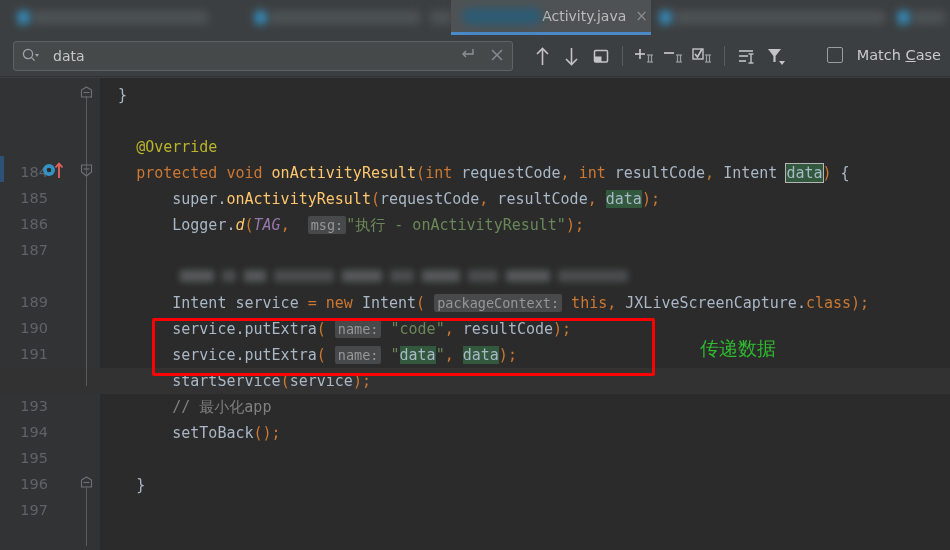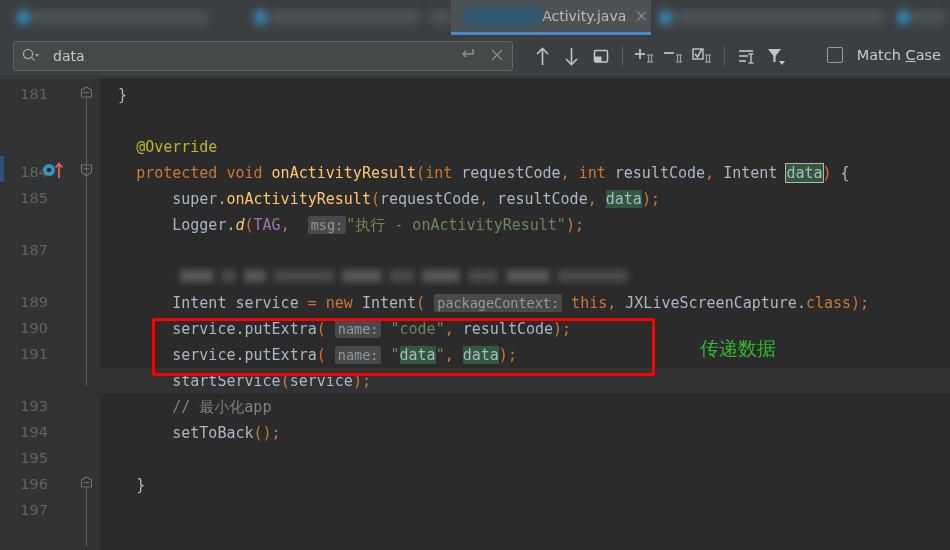--- a/index.html
+++ b/index.html
@@ -53,21 +53,21 @@
   .code{position:absolute;left:100px;top:0;width:850px;height:472px;}
   .line{position:absolute;left:0;width:850px;height:26px;white-space:pre;
         font-family:"DejaVu Sans Mono", monospace;font-size:15px;line-height:26px;color:#a9b7c6;}
   .line-hl{position:absolute;left:0;width:950px;height:26px;background:#323232;}
 
   .kw{color:#cc7832;}
   .fn{color:#ffc66d;}
   .ann{color:#bbb529;}
   .str{color:#6a8759;}
   .cmt{color:#808080;}
-  .fld{color:#9876aa;}
+  .fld{color:#9876aa;font-style:italic;}
   .plain{color:#a9b7c6;}
   .sem{color:#cc7832;}
   .hint{background:#47494a;color:#959799;border-radius:2px;padding:1px 3px;font-size:13.5px;}
   .hl{background:#32593d;color:#a9b7c6;}
   .hl-cur{background:#32593d;color:#a9b7c6;outline:1px solid #b5b5b5;}
   .redblock{position:absolute;height:12px;border-radius:1px;}
 
   .redbox{position:absolute;border:3px solid #ff0000;box-sizing:border-box;border-radius:2px;}
   .note{position:absolute;color:#2fba2f;font-family:"DejaVu Sans", sans-serif;font-size:19px;}
   .gutter-marker{position:absolute;}
@@ -205,28 +205,28 @@
     </div>
 
     <div class="matchcase">
       <span class="cb"></span>
       <span class="mc-label"><span>Match </span><span class="u">C</span><span>ase</span></span>
     </div>
   </div>
 
   <div class="editor">
     <div class="gutter">
-        <div class="gutter-line" style="top: 4px;">
-          <span class="lnum">181</span>
-        </div>
         <div class="gutter-line" style="top: 82px;">
           <span class="lnum">184</span>
         </div>
         <div class="gutter-line" style="top: 108px;">
           <span class="lnum">185</span>
+        </div>
+        <div class="gutter-line" style="top: 134px;">
+          <span class="lnum">186</span>
         </div>
         <div class="gutter-line" style="top: 160px;">
           <span class="lnum">187</span>
         </div>
         <div class="gutter-line" style="top: 212px;">
           <span class="lnum">189</span>
         </div>
         <div class="gutter-line" style="top: 238px;">
           <span class="lnum">190</span>
         </div>

